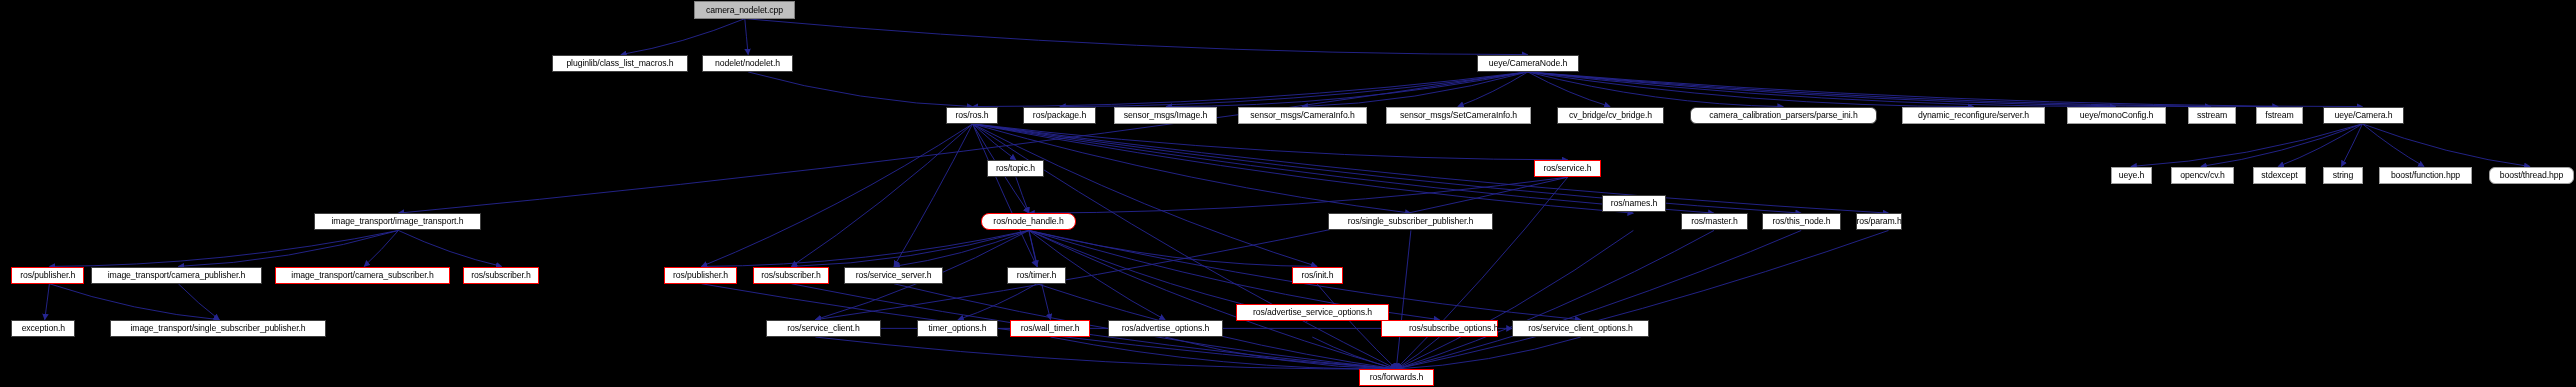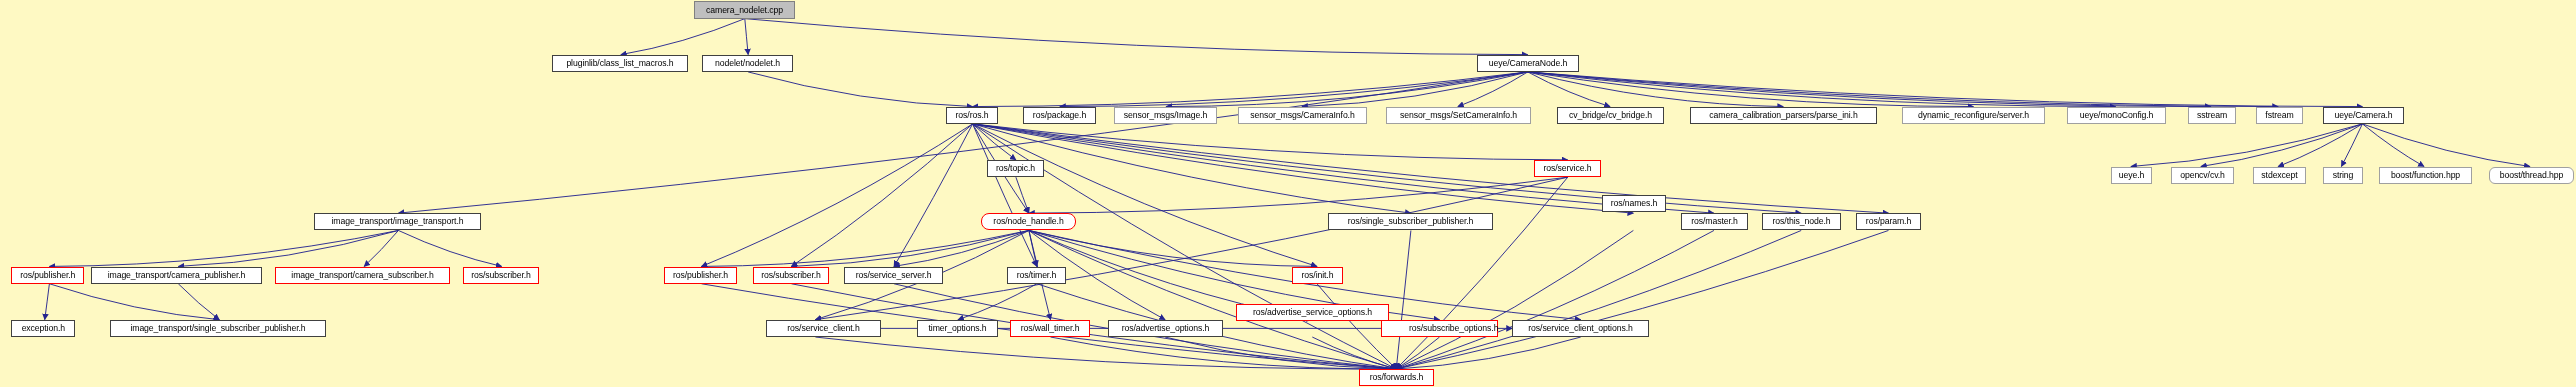--- a/index.html
+++ b/index.html
@@ -1,21 +1,21 @@
 <!DOCTYPE html>
 <html style="font-size:10.7px"><head>
 <meta charset="utf-8">
 <title>camera_nodelet.cpp include dependency graph</title>
 <style>
   html,body{margin:0;padding:0;background:#ffffff;}
   #graph{
     position:relative;
     width:2576px;
     height:387px;
-    background:#fef9c3;
+    background:#000000;
     font-family:"Liberation Sans", sans-serif;
     overflow:hidden;
   }
   #edges{
     position:absolute;
     left:0;top:0;
     width:2576px;height:387px;
     pointer-events:none;
   }
   .node{
@@ -133,41 +133,41 @@
       <div class="node root" style="left: 694px; top: 1.3px; width: 101px;">camera_nodelet.cpp</div>
       <div class="node b" style="left: 552px; top: 55px; width: 136px;">pluginlib/class_list_macros.h</div>
       <div class="node b" style="left: 702px; top: 55px; width: 91px;">nodelet/nodelet.h</div>
       <div class="node b" style="left: 1477px; top: 55px; width: 102px;">ueye/CameraNode.h</div>
       <div class="node b" style="left: 946px; top: 107px; width: 52px;">ros/ros.h</div>
       <div class="node b" style="left: 1023px; top: 107px; width: 73px;">ros/package.h</div>
       <div class="node" style="left: 1114px; top: 107px; width: 103px;">sensor_msgs/Image.h</div>
       <div class="node" style="left: 1238px; top: 107px; width: 129px;">sensor_msgs/CameraInfo.h</div>
       <div class="node" style="left: 1386px; top: 107px; width: 145px;">sensor_msgs/SetCameraInfo.h</div>
       <div class="node b" style="left: 1557px; top: 107px; width: 107px;">cv_bridge/cv_bridge.h</div>
-      <div class="node b" style="left: 1690px; top: 107px; width: 187px;">camera_calibration_parsers/parse_ini.h</div>
+      <div class="node b" style="left: 1690px; top: 107px; width: 187px; border-radius: 6px;">camera_calibration_parsers/parse_ini.h</div>
       <div class="node" style="left: 1902px; top: 107px; width: 143px;">dynamic_reconfigure/server.h</div>
       <div class="node" style="left: 2067px; top: 107px; width: 99px;">ueye/monoConfig.h</div>
       <div class="node" style="left: 2188px; top: 107px; width: 48px;">sstream</div>
       <div class="node" style="left: 2256px; top: 107px; width: 47px;">fstream</div>
       <div class="node b" style="left: 2323px; top: 107px; width: 81px;">ueye/Camera.h</div>
       <div class="node b" style="left: 987px; top: 160px; width: 57px;">ros/topic.h</div>
       <div class="node r" style="left: 1534px; top: 160px; width: 67px;">ros/service.h</div>
       <div class="node" style="left: 2111px; top: 167px; width: 41px;">ueye.h</div>
       <div class="node" style="left: 2171px; top: 167px; width: 63px;">opencv/cv.h</div>
       <div class="node" style="left: 2253px; top: 167px; width: 53px;">stdexcept</div>
       <div class="node" style="left: 2323px; top: 167px; width: 40px;">string</div>
       <div class="node" style="left: 2379px; top: 167px; width: 93px;">boost/function.hpp</div>
       <div class="node" style="left: 2489px; top: 167px; width: 85px; border-radius: 6px;">boost/thread.hpp</div>
       <div class="node b" style="left: 314px; top: 213px; width: 167px;">image_transport/image_transport.h</div>
       <div class="node r" style="left: 981px; top: 213px; width: 95px; border-radius: 8px;">ros/node_handle.h</div>
       <div class="node b" style="left: 1328px; top: 213px; width: 165px;">ros/single_subscriber_publisher.h</div>
       <div class="node b" style="left: 1602px; top: 195px; width: 64px;">ros/names.h</div>
       <div class="node b" style="left: 1681px; top: 213px; width: 67px;">ros/master.h</div>
       <div class="node b" style="left: 1762px; top: 213px; width: 79px;">ros/this_node.h</div>
-      <div class="node b" style="left: 1856px; top: 213px; width: 65px;">ros/param.h</div>
+      <div class="node b" style="left: 1856px; top: 213px; width: 46px;">ros/param.h</div>
       <div class="node r" style="left: 11.3px; top: 267px; width: 73px;">ros/publisher.h</div>
       <div class="node b" style="left: 91px; top: 267px; width: 171px;">image_transport/camera_publisher.h</div>
       <div class="node r" style="left: 275px; top: 267px; width: 175px;">image_transport/camera_subscriber.h</div>
       <div class="node r" style="left: 463px; top: 267px; width: 76px;">ros/subscriber.h</div>
       <div class="node r" style="left: 664px; top: 267px; width: 73px;">ros/publisher.h</div>
       <div class="node r" style="left: 753px; top: 267px; width: 76px;">ros/subscriber.h</div>
       <div class="node b" style="left: 844px; top: 267px; width: 99px;">ros/service_server.h</div>
       <div class="node b" style="left: 1007px; top: 267px; width: 59px;">ros/timer.h</div>
       <div class="node r" style="left: 1292px; top: 267px; width: 51px;">ros/init.h</div>
       <div class="node b" style="left: 11.3px; top: 320px; width: 64px;">exception.h</div>

